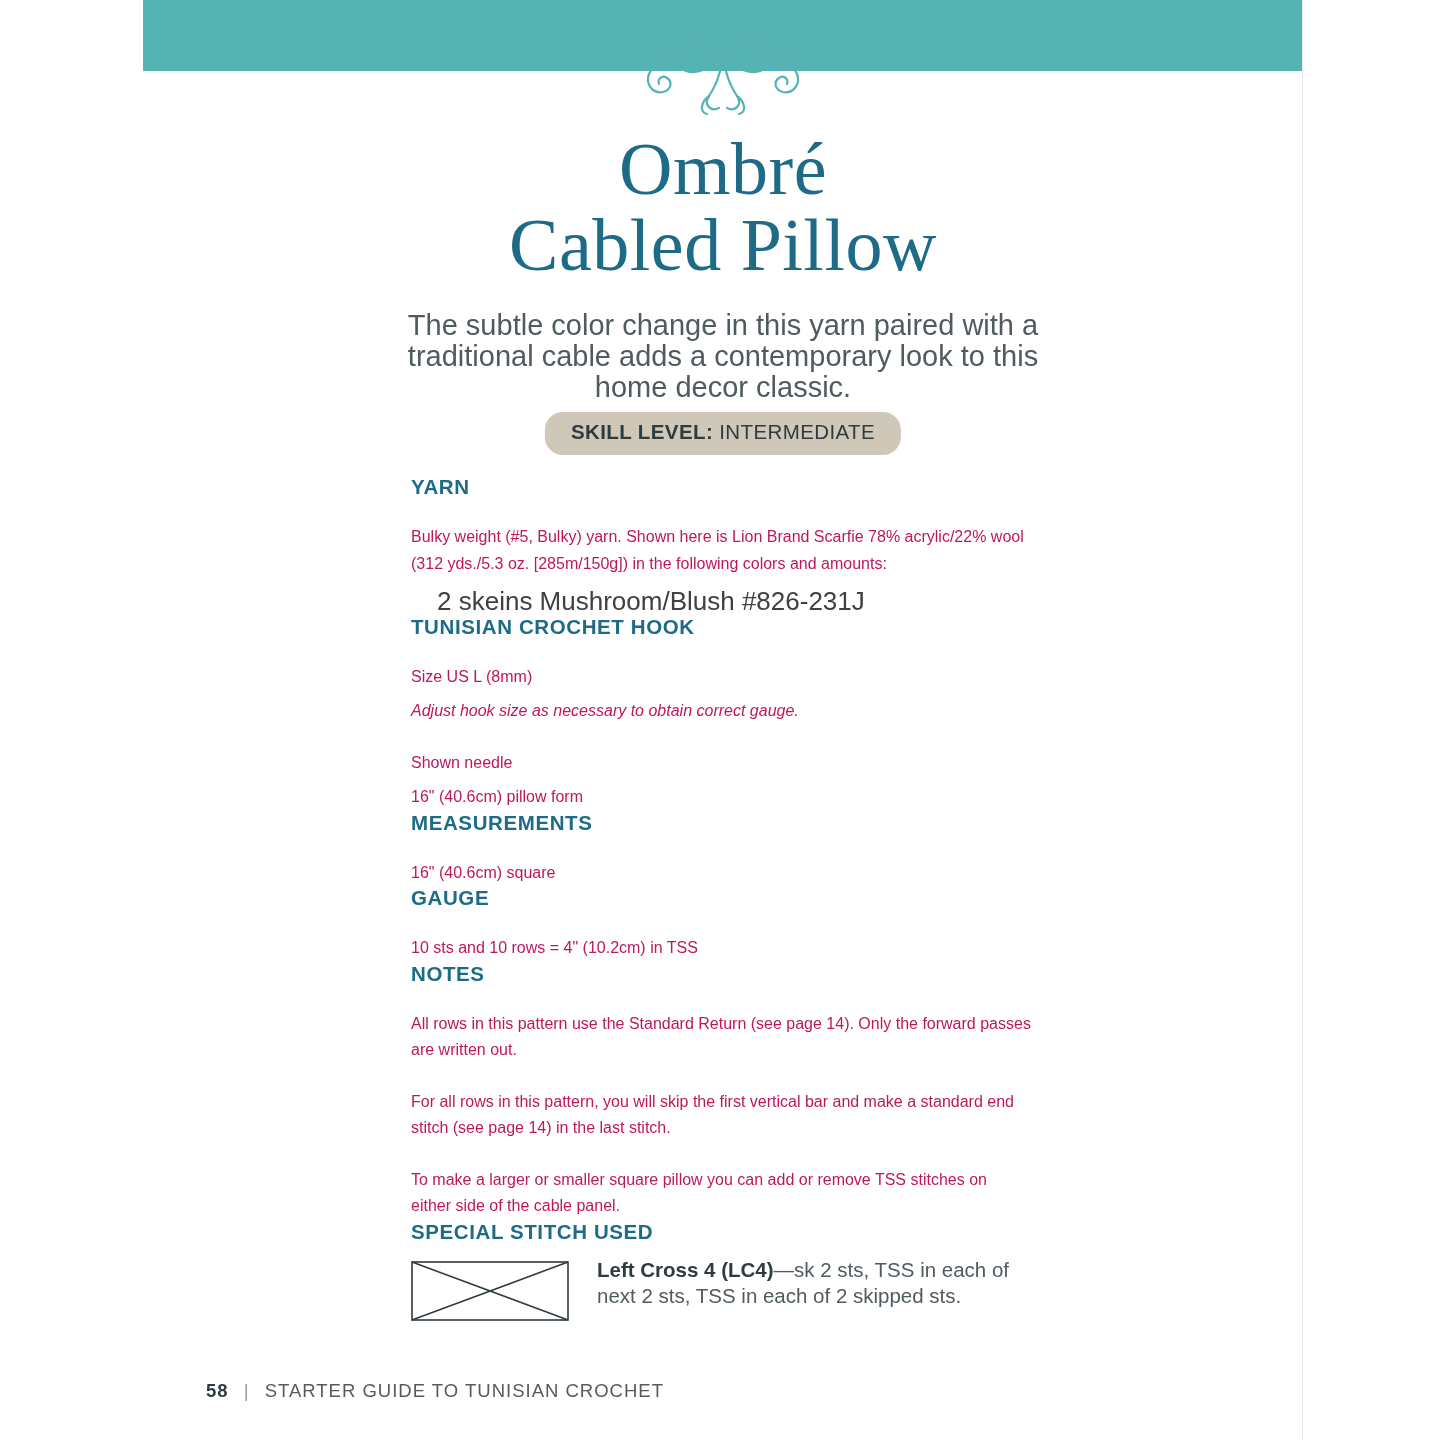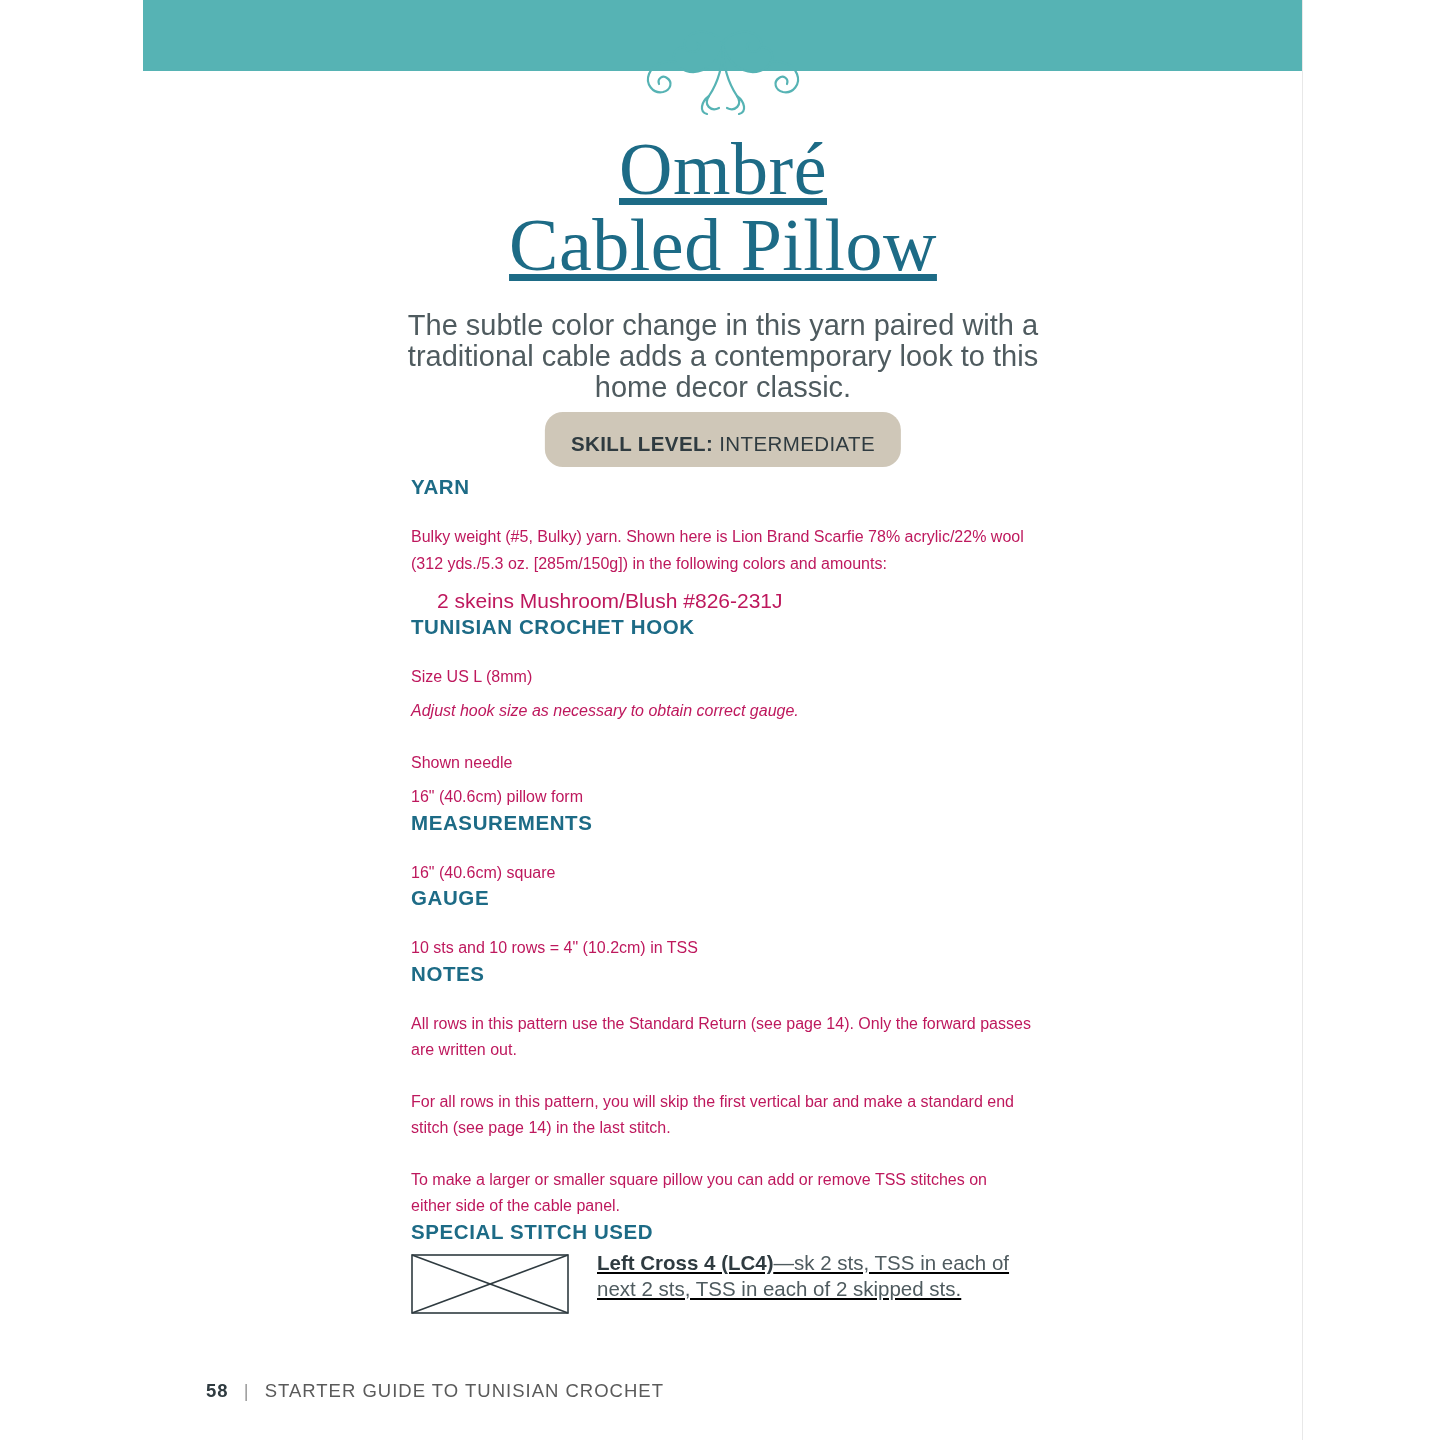--- a/index.html
+++ b/index.html
@@ -52,21 +52,20 @@
     position: absolute;
     top: 131px;
     left: 0;
     width: 1160px;
     text-align: center;
     font-family: "Liberation Serif", serif;
     font-size: 74px;
     line-height: 76px;
     color: #1d6b86;
     letter-spacing: 0.5px;
-    text-decoration: underline;
   }
   .title .line2 {
     display: block;
   }
   .subtitle {
     position: absolute;
     top: 310px;
     left: 230px;
     width: 700px;
     text-align: center;
@@ -74,21 +73,21 @@
     line-height: 31px;
     color: #4f5b5f;
   }
   .skill-badge {
     position: absolute;
     top: 412px;
     left: 50%;
     transform: translateX(-50%);
     background: #cfc7b8;
     border-radius: 18px;
-    padding: 20px 26px 11px 26px;
+    padding: 8px 26px 11px 26px;
     font-size: 20.5px;
     letter-spacing: 0.4px;
     color: #2f3b40;
     white-space: nowrap;
   }
   .skill-badge b {
     font-weight: bold;
   }
   .body-col {
     position: absolute;
@@ -114,32 +113,31 @@
   .sec-special { margin-top: 26px; }
   p.body {
     margin: 25px 0 0 0;
     font-size: 16px;
     line-height: 26.5px;
     color: #be185d;
   }
   p.body.tight { margin-top: 8px; }
   p.indent {
     margin: 11px 0 0 26px;
-    font-size: 21px;
+    font-size: 26px;
     line-height: 26.5px;
-    color: #be185d;
+    color: #404040;
   }
   p.italic {
     font-style: italic;
   }
   .special-row {
-    margin-top: 6px;
+    margin-top: 13px;
     display: flex;
     align-items: flex-start;
-    text-decoration: underline;
   }
   .stitch-symbol {
     width: 158px;
     height: 60px;
     flex: 0 0 auto;
     margin-top: 4px;
   }
   .special-text {
     margin-left: 28px;
     font-size: 20.5px;

